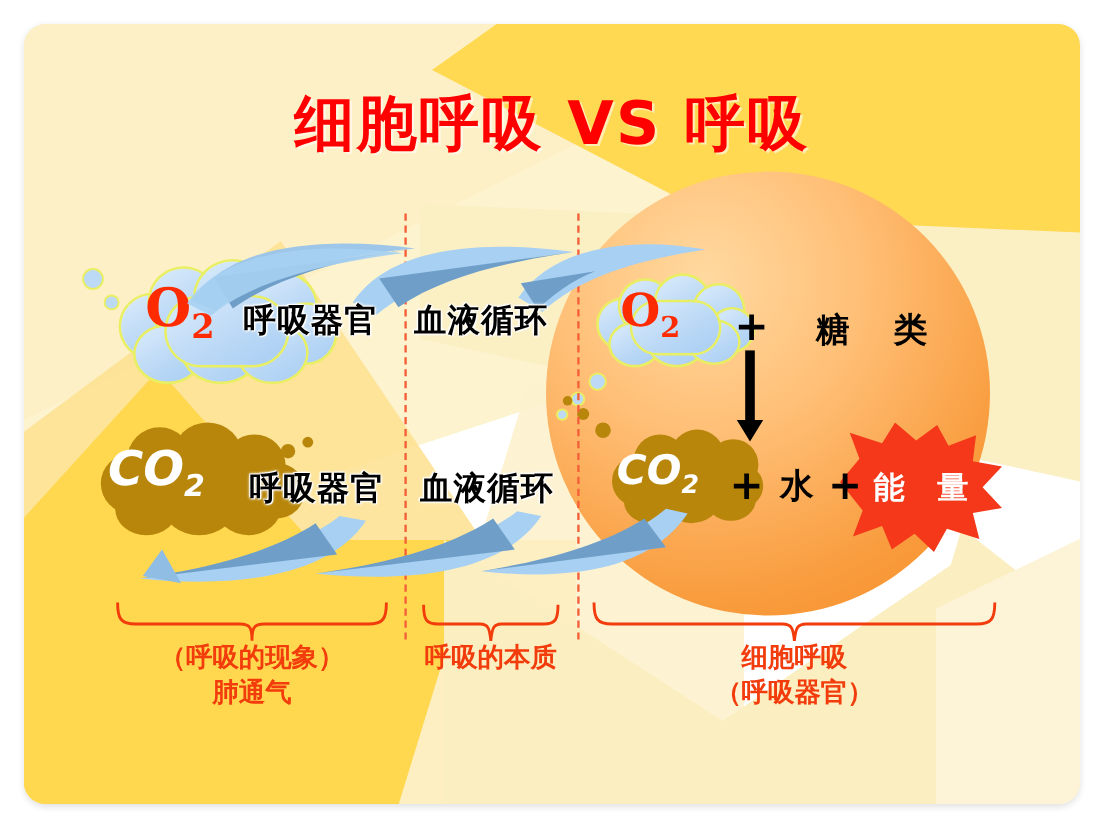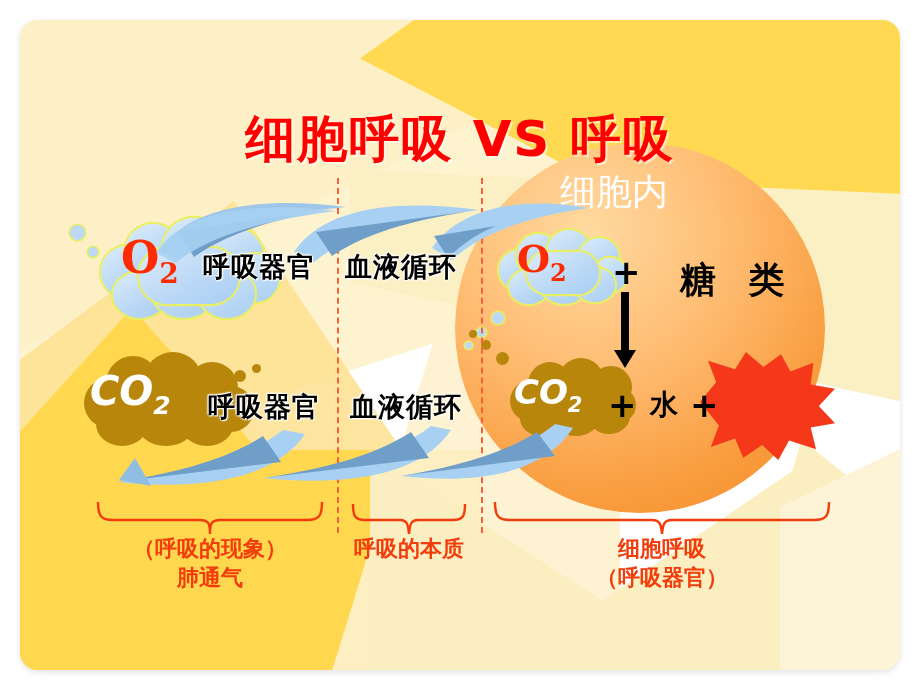--- a/index.html
+++ b/index.html
@@ -75,21 +75,20 @@
     border-radius:50%;
     background:radial-gradient(circle at 36% 24%, #ffd9a0 0%, #ffc078 34%, #f99d3f 72%, #f58a22 100%);
   }
 
   
   .title{
     position:absolute;left:0;top:70px;width:920px;text-align:center;
     font-size:50px;font-weight:bold;color:#ff0000;letter-spacing:2px;
     font-family:"DejaVu Sans","Liberation Sans",sans-serif;
     text-shadow:2px 2px 0 rgba(255,255,255,.55);
-    margin-top:36px;
   }
 
   
   .cloud{position:absolute;text-align:right;}
   .cloud .lobes span{position:absolute;border-radius:50%;}
   .cloud .txt{position:absolute;z-index:3;white-space:nowrap;font-weight:bold;}
 
   
   .o2-lobe{background:linear-gradient(150deg,#dcecfb 0%,#bcd9f6 55%,#a8cef3 100%);
            box-shadow:0 0 0 2.2px #e9ef63;}
@@ -113,21 +112,21 @@
     font-family:"DejaVu Sans","Liberation Sans",sans-serif;
   }
 
   
   .cell-title{
     position:absolute;left:560px;top:168px;font-size:36px;color:#ffffff;
     font-family:"DejaVu Serif","Liberation Serif",serif;white-space:nowrap;
   }
   .eq{position:absolute;font-weight:bold;color:#000;white-space:nowrap;z-index:6;}
   .plus{font-size:34px;}
-  .term{font-size:36px;letter-spacing:10px;}
+  .term{font-size:28px;letter-spacing:10px;font-family:Liberation Mono, monospace;}
 
   .down-arrow{position:absolute;left:621px;top:292px;width:8px;height:60px;background:#000;z-index:6;}
   .down-arrow:after{
     content:"";position:absolute;left:-7px;top:58px;width:0;height:0;
     border-left:11px solid transparent;border-right:11px solid transparent;
     border-top:18px solid #000;
   }
 
   
   .starburst{
@@ -174,21 +173,20 @@
     <div class="bg-shape bg-ray-a"></div>
     <div class="bg-shape bg-ray-b"></div>
     <div class="bg-shape bg-bottom-yellow"></div>
     <div class="bg-shape bg-lower-band2"></div>
     <div class="bg-shape bg-lower-band"></div>
     <div class="bg-shape bg-right-cream"></div>
     <div class="bg-shape bg-right-pale"></div>
   </div>
 
   <div class="cell-circle"></div>
-  <div class="cell-title">细胞内</div>
 
   <div class="title">细胞呼吸 VS 呼吸</div>
 
   <svg class="swoosh" style="left:150px;top:193px;width:200px;height:72px" viewBox="0 0 200 72">
     <path d="M10,58 C40,10 120,4 196,14 C130,20 66,34 30,66 Z" fill="#9dc6e8"></path>
     <path d="M196,14 C140,22 84,36 44,64 L28,38 Z" fill="#6f9fc9"></path>
     <path d="M6,60 C34,16 110,8 186,18 C124,26 62,40 26,70 Z" fill="#a7d0f2" opacity=".9"></path>
   </svg>
 
   <svg class="swoosh" style="left:290px;top:196px;width:190px;height:70px" viewBox="0 0 190 70">
@@ -303,20 +301,21 @@
 
   <div class="eq plus" style="left:612px;top:252px;">+</div>
   <div class="eq term" style="left:680px;top:256px;">糖 类</div>
   <div class="down-arrow"></div>
 
   <div class="eq plus" style="left:608px;top:385px;">+</div>
   <div class="eq" style="left:650px;top:386px;font-size:28px;">水</div>
   <div class="eq plus" style="left:690px;top:385px;">+</div>
 
   <div class="starburst"></div>
+  <div class="energy-text">能 量</div>
 
   <div class="dash" style="left:337px;top:178px;height:355px;"></div>
   <div class="dash" style="left:481px;top:178px;height:355px;"></div>
 
   <svg class="brace" style="left:95px;top:500px;width:230px;height:36px" viewBox="0 0 230 36">
     <path d="M3,2 C3,16 6,20 18,20 L105,20 C114,20 115,24 115,34 C115,24 116,20 125,20 L212,20 C224,20 227,16 227,2" fill="none" stroke="#f23c0c" stroke-width="2.4"></path>
   </svg>
   <svg class="brace" style="left:350px;top:502px;width:118px;height:34px" viewBox="0 0 118 34">
     <path d="M3,2 C3,14 5,18 15,18 L50,18 C57,18 58,22 59,32 C60,22 61,18 68,18 L103,18 C113,18 115,14 115,2" fill="none" stroke="#f23c0c" stroke-width="2.4"></path>
   </svg>

